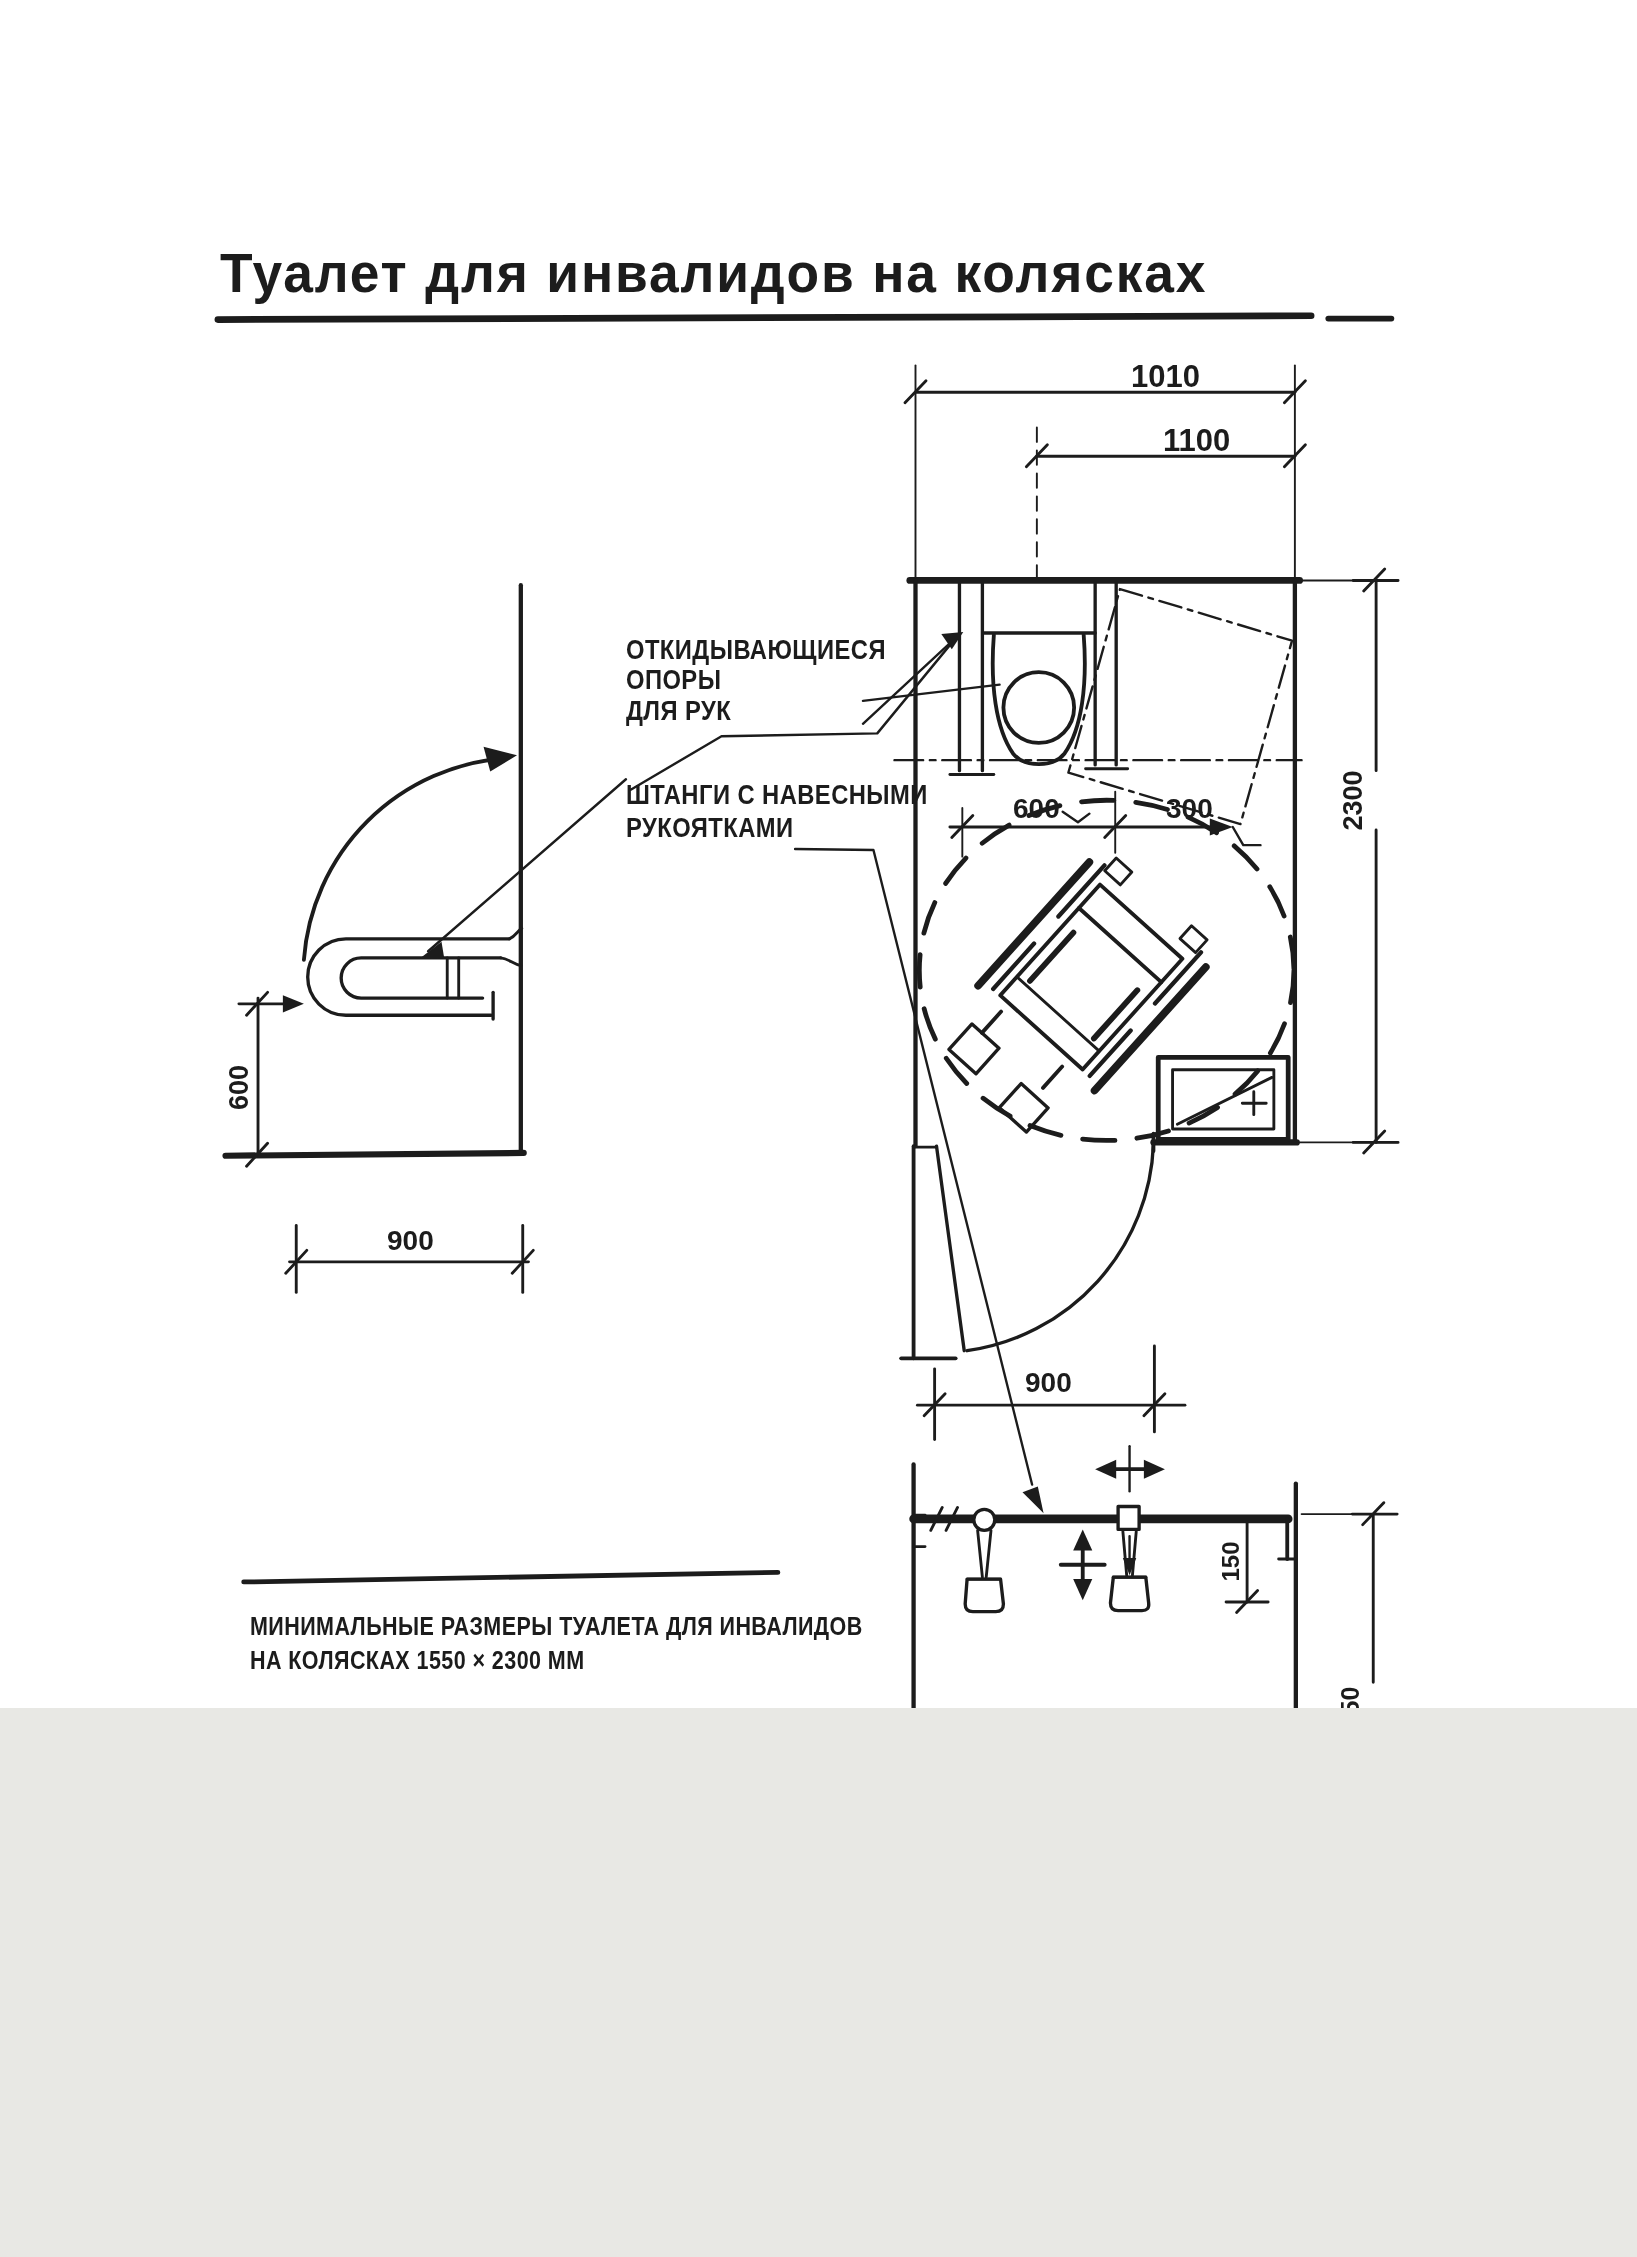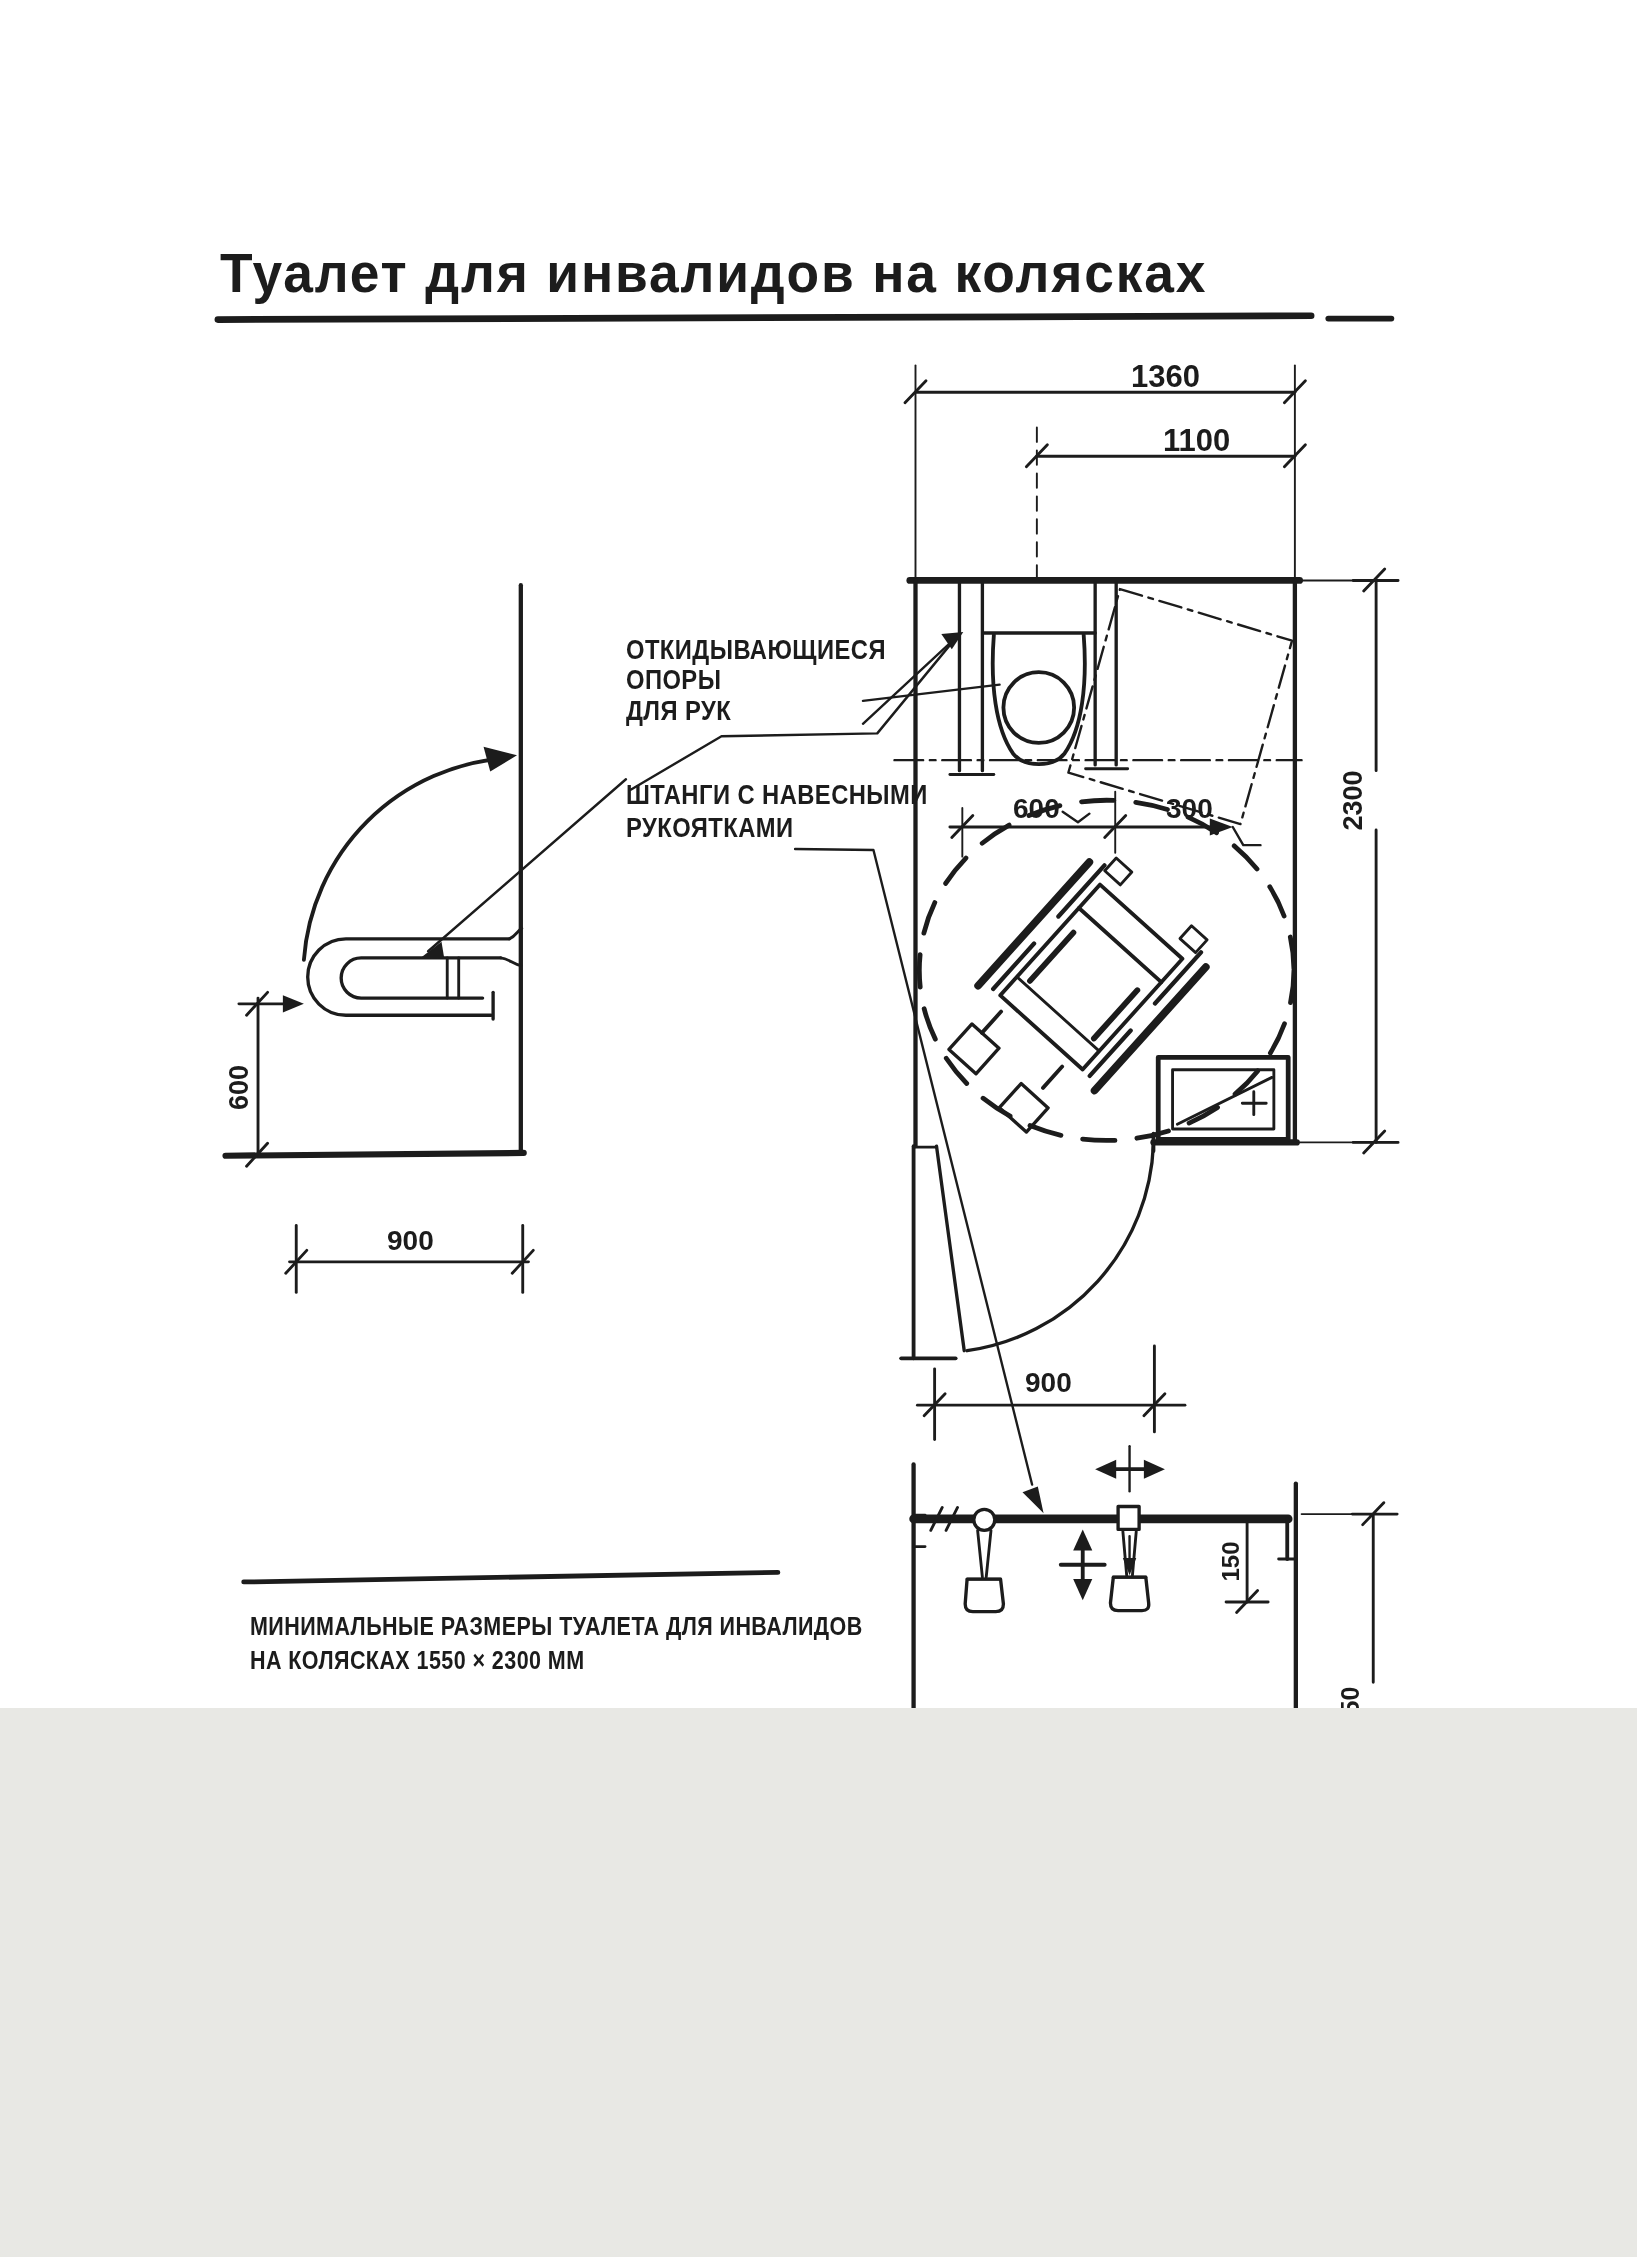--- a/index.html
+++ b/index.html
@@ -255,21 +255,21 @@
 
   <div class="t title" style="left:220px;top:241px;">Туалет для инвалидов на колясках</div>
 
   <div class="t ann" style="left:626px;top:635px;">ОТКИДЫВАЮЩИЕСЯ</div>
   <div class="t ann" style="left:626px;top:665px;">ОПОРЫ</div>
   <div class="t ann" style="left:626px;top:696px;">ДЛЯ РУК</div>
 
   <div class="t ann" style="left:626px;top:780px;">ШТАНГИ С НАВЕСНЫМИ</div>
   <div class="t ann" style="left:626px;top:813px;">РУКОЯТКАМИ</div>
 
-  <div class="t dim" style="left:1131px;top:359px;">1360</div>
+  <div class="t dim" style="left:1131px;top:359px;">1010</div>
   <div class="t dim" style="left:1163px;top:423px;">1100</div>
   <div class="t dim29" style="left:1013px;top:793px;">600</div>
   <div class="t dim29" style="left:1166px;top:793px;">300</div>
   <div class="t dim29" style="left:1025px;top:1367px;">900</div>
   <div class="t dim29" style="left:387px;top:1225px;">900</div>
 
   <div class="vdim" style="left:1310px;top:785px;font-size:27px;">2300</div>
   <div class="vdim" style="left:196px;top:1072px;font-size:27px;">600</div>
   <div class="vdim" style="left:1307px;top:1699px;font-size:25px;">1950</div>
   <div class="vdim" style="left:1187px;top:1546px;font-size:24px;">150</div>

